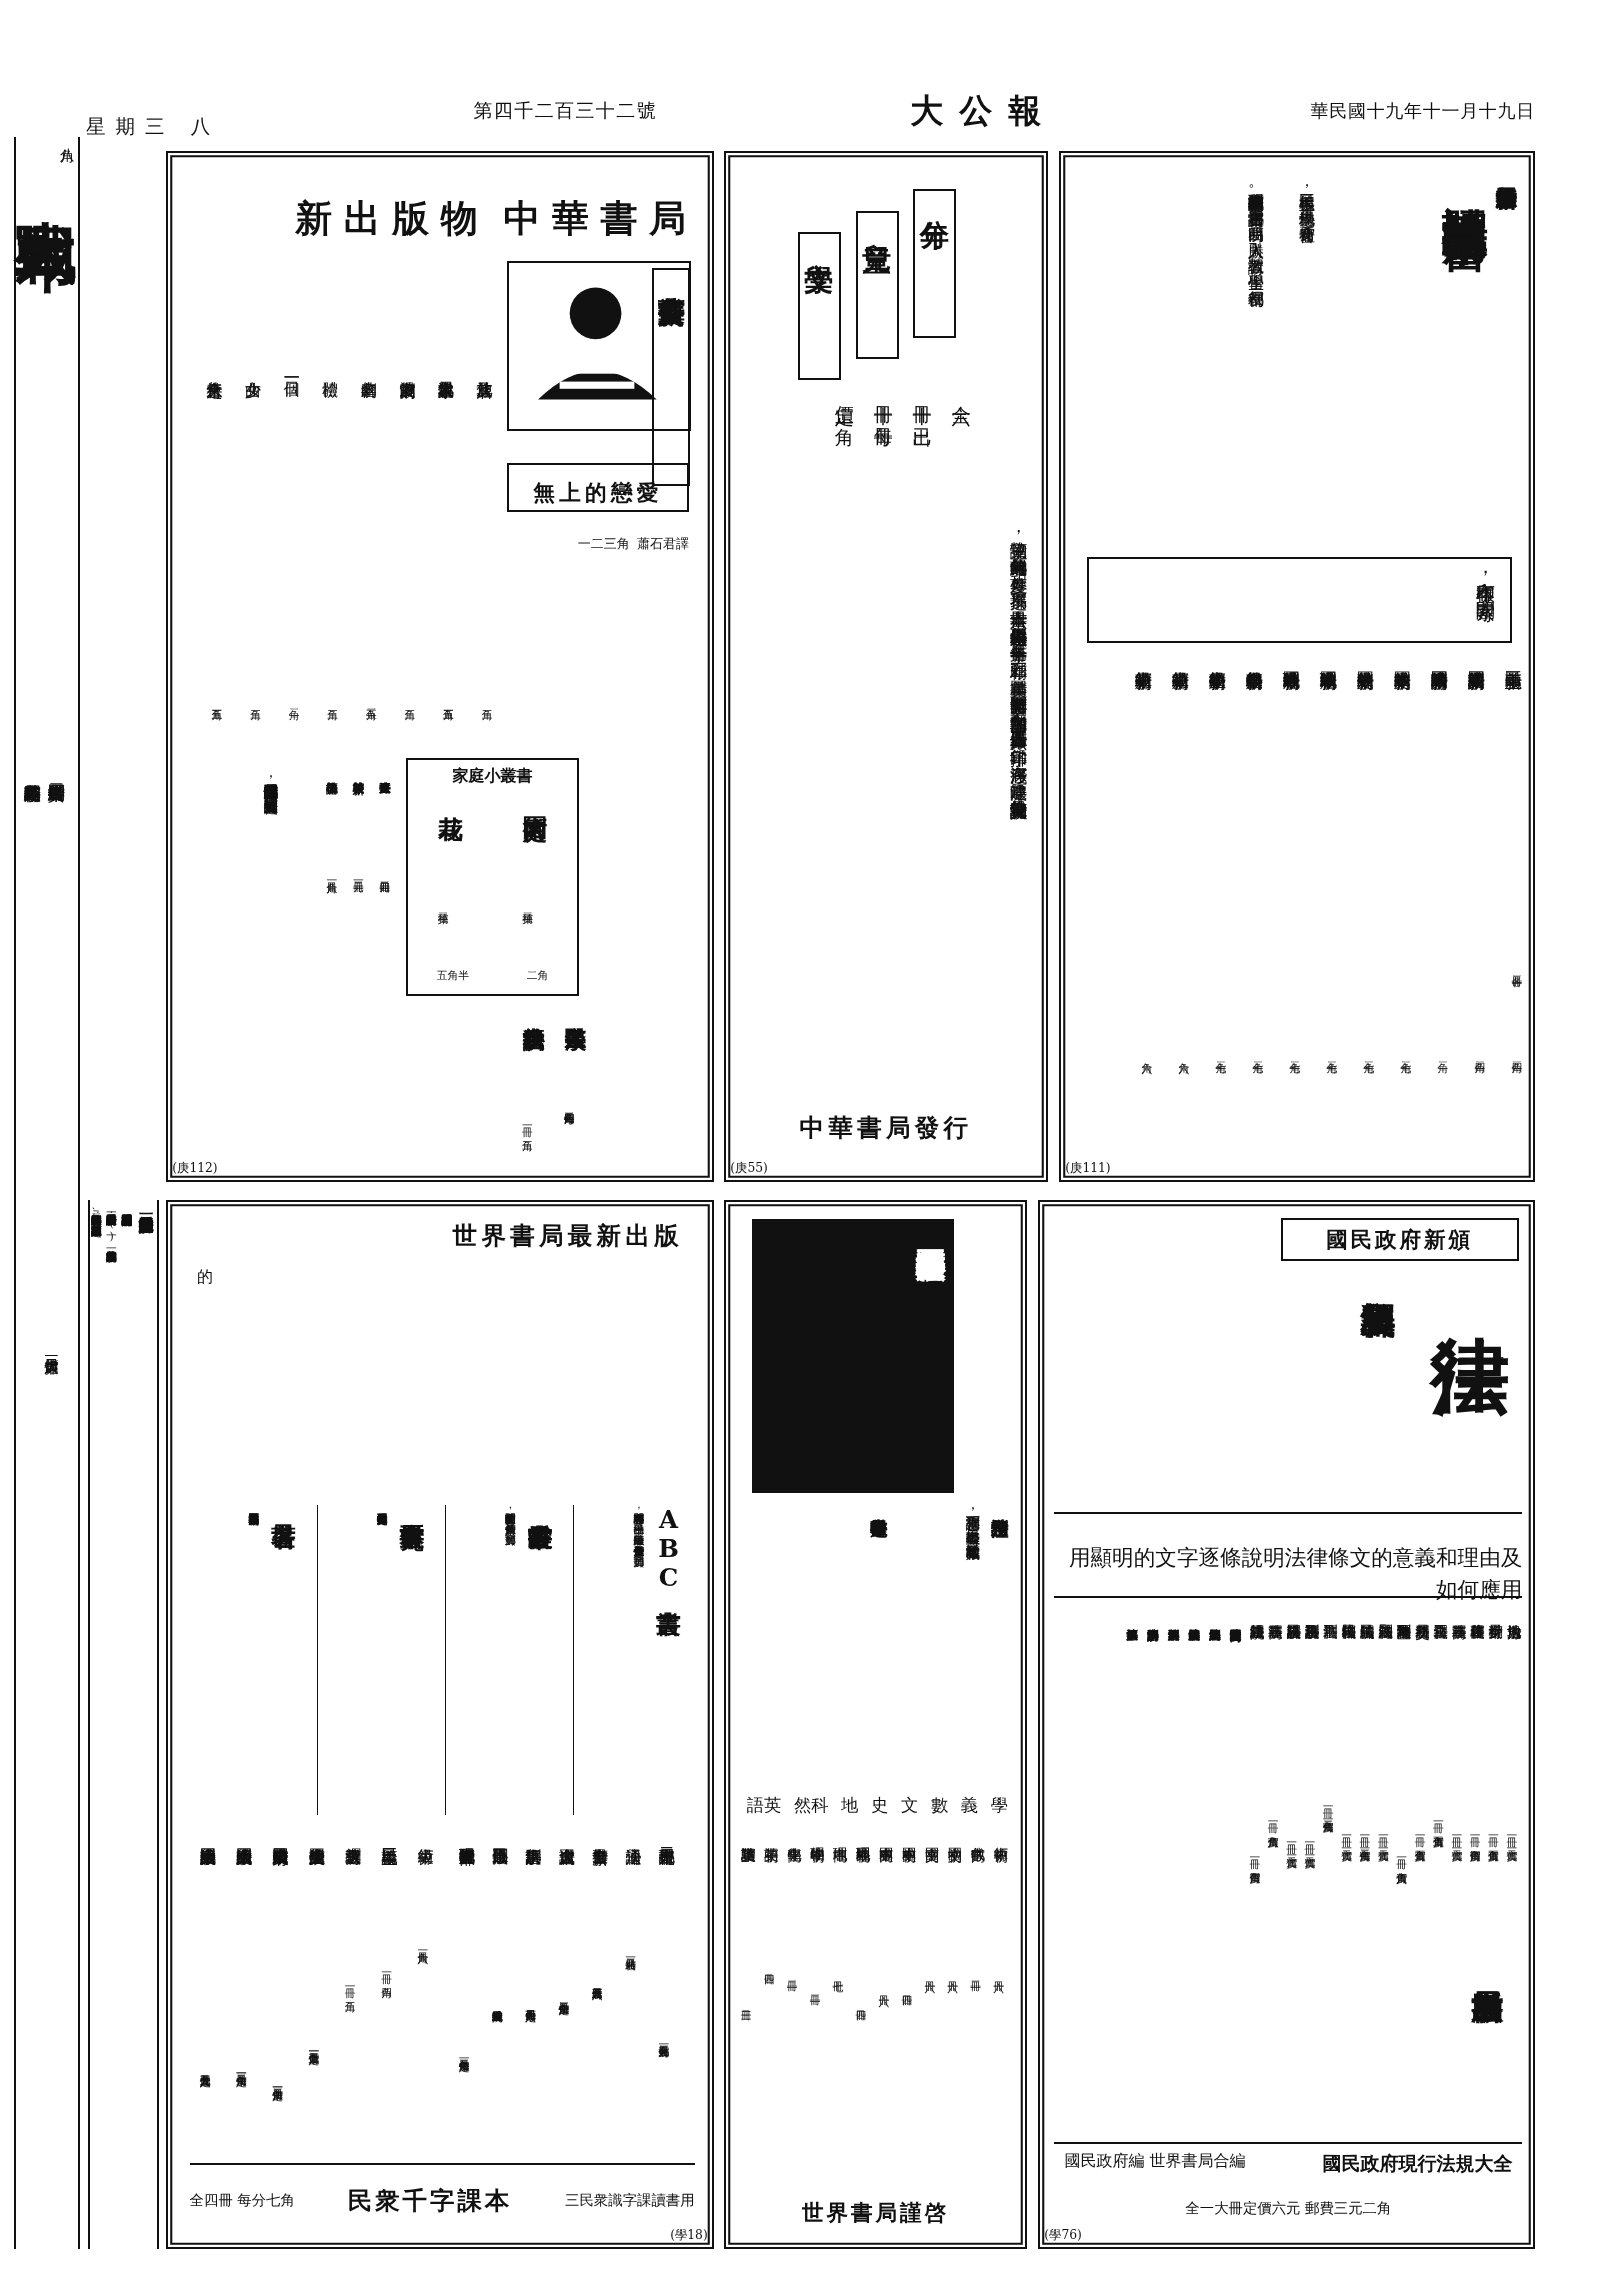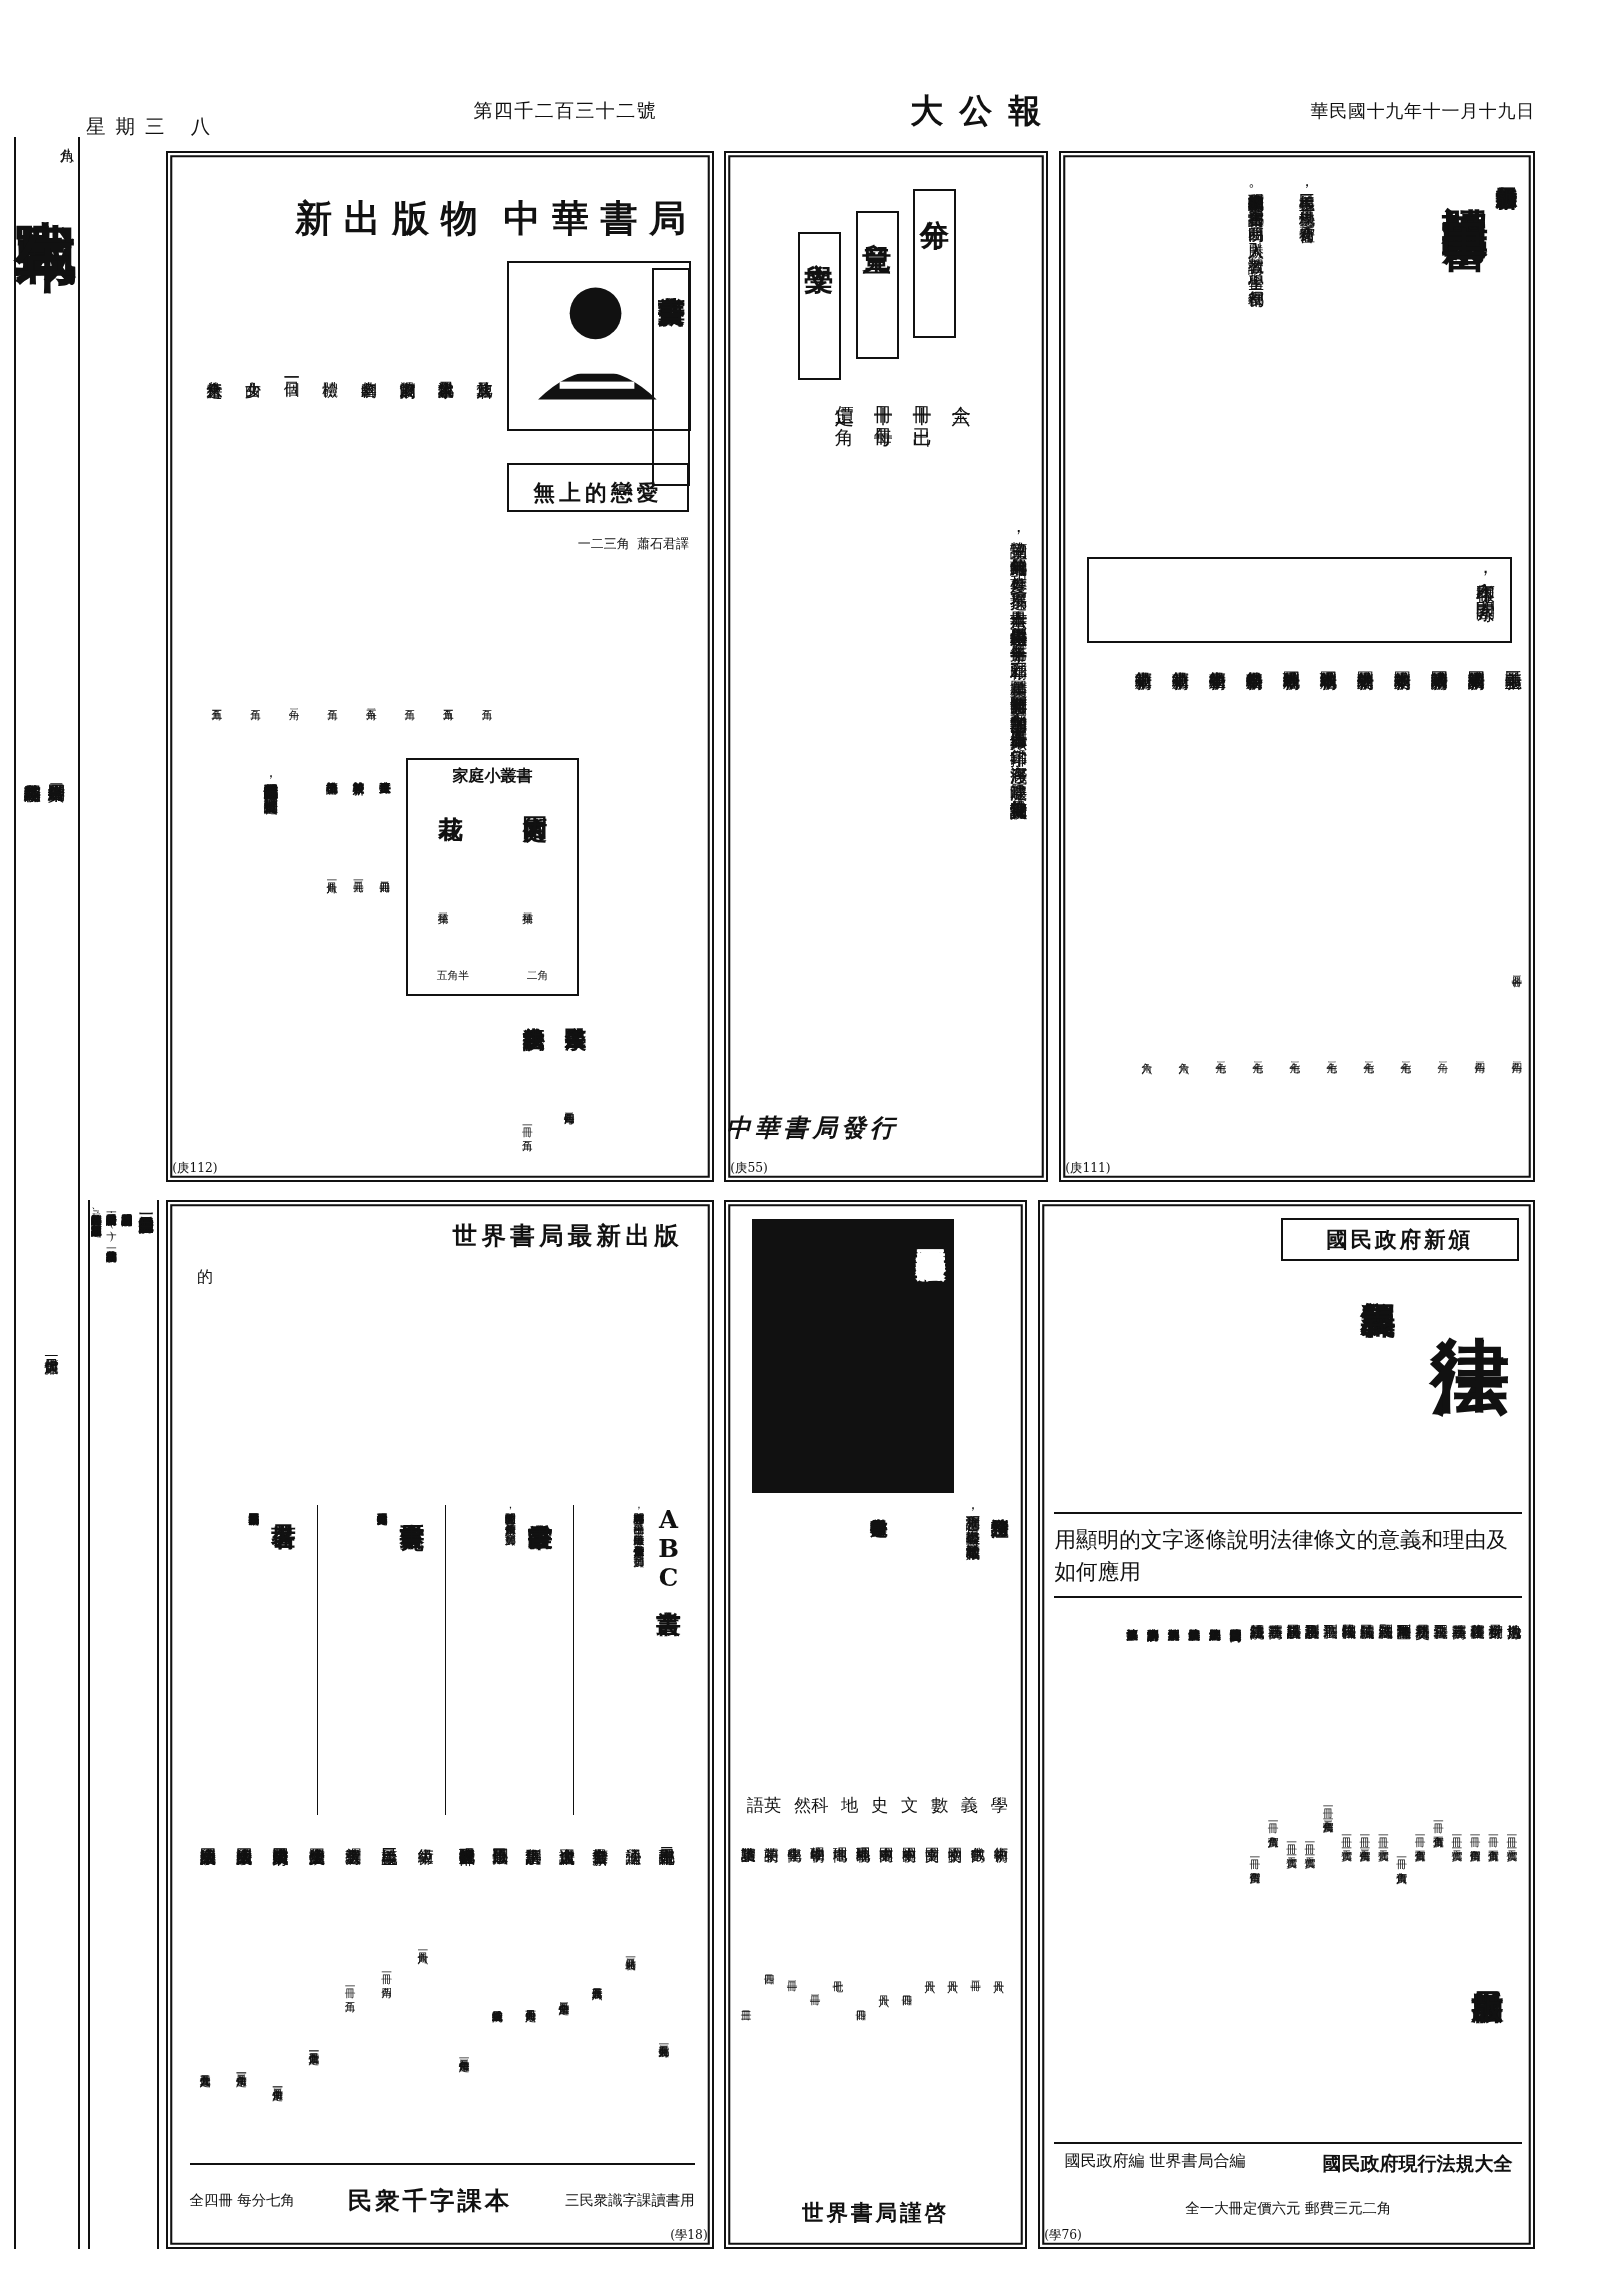--- a/index.html
+++ b/index.html
@@ -173,21 +173,21 @@
 
     <div style="position:absolute;left:29px;top:238px;width:216px;height:187px;display:flex;flex-direction:row-reverse;gap:19px;">
       <div class="v s26">全六</div>
       <div class="v s26">十冊 已出</div>
       <div class="v s26">十冊 每冊</div>
       <div class="v s26">定價 一角</div>
     </div>
 
     <div class="vr s24" style="position:absolute;right:17.3px;top:375px;height:620px;width:216px;">兒童讀物，向無分年編輯的，程度參差，選擇不易。本書六十冊，供小學校學生一年至六年之用。第一二年各十冊：五彩精印，圖畫精美。第一冊開首有圖無字，漸由一二字增加至數句。第三四五六冊亦各十冊，鉛字排印，深淺有序，趣味濃厚，實為兒童課外最佳讀物。</div>
 
-    <div class="s34" style="position:absolute;left:0;right:0;bottom:36px;font-weight:bold;letter-spacing:4.3px;font-style:italic;">中華書局發行</div>
+    <div class="s34" style="position:absolute;left:0;right:0;bottom:36px;text-align:center;font-weight:bold;letter-spacing:4.3px;">中華書局發行</div>
 
     <div class="tag">(庚55)</div>
   </div>
 
   <div class="box dbl" id="ad-chunghwa-newpub">
     <div style="position:absolute;right:14.4px;top:14.4px;width:505px;height:79px;display:flex;flex-direction:row-reverse;align-items:center;gap:14.4px;">
       <div class="s52" style="font-weight:bold;letter-spacing:11.5px;">中華書局</div>
       <div class="s52" style="font-weight:bold;letter-spacing:11.5px;">新出版物</div>
     </div>
 
@@ -299,21 +299,21 @@
   </div>
 
   <div class="box dbl" id="ad-law">
     <div style="position:absolute;right:14.4px;top:16px;width:238px;height:43px;border:2.2px solid #111;box-sizing:border-box;display:flex;align-items:center;justify-content:center;">
       <span class="s30" style="font-weight:bold;letter-spacing:2.9px;">國民政府新頒</span>
     </div>
     <div class="v" style="position:absolute;right:21.6px;top:72px;height:216px;font-size:79px;font-weight:bold;">法律</div>
     <div class="v" style="position:absolute;right:137px;top:72px;height:202px;font-size:35px;font-weight:bold;">集解和釋義</div>
 
     <div style="position:absolute;left:14.4px;top:310px;width:468px;height:86px;border-top:2.2px solid #111;border-bottom:2.2px solid #111;box-sizing:border-box;padding-top:10px;">
-      <div class="s30" style="text-align:left;line-height:1.5;">用顯明的文字逐條說明法律條文的意義和理由及如何應用</div>
+      <div class="s30" style="text-align:right;line-height:1.5;margin-top:18px;">用顯明的文字逐條說明法律條文的意義和理由及如何應用</div>
     </div>
 
     <div style="position:absolute;left:21.6px;top:418px;width:180px;height:562px;display:flex;flex-direction:row-reverse;gap:8.6px;">
       <div class="v s28" style="height:404px;font-weight:bold;">最高法院解釋要旨彙覽</div>
       <div class="v s28" style="height:238px;font-weight:bold;">民法總則集解</div>
       <div class="v s28" style="height:238px;font-weight:bold;">民法債編集解</div>
       <div class="v s28" style="height:238px;font-weight:bold;">再版刑法集解</div>
       <div class="v s28" style="height:288px;font-weight:bold;">刑事訴訟法集解</div>
       <div class="v s28" style="height:202px;font-weight:bold;">票據法集解</div>
     </div>

